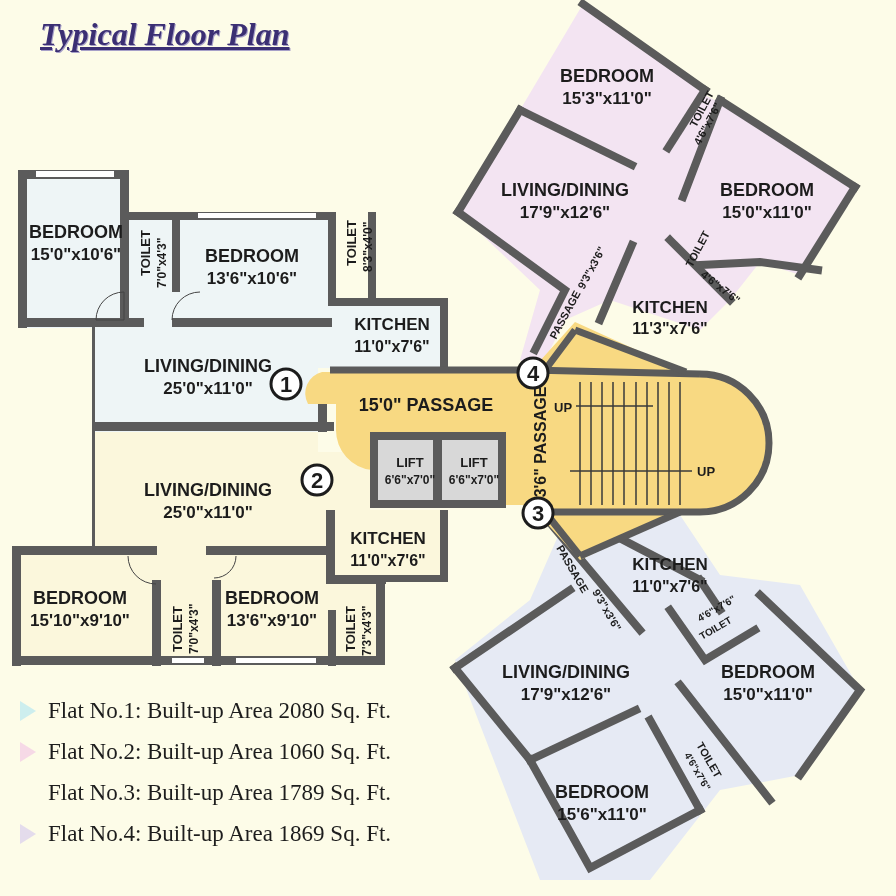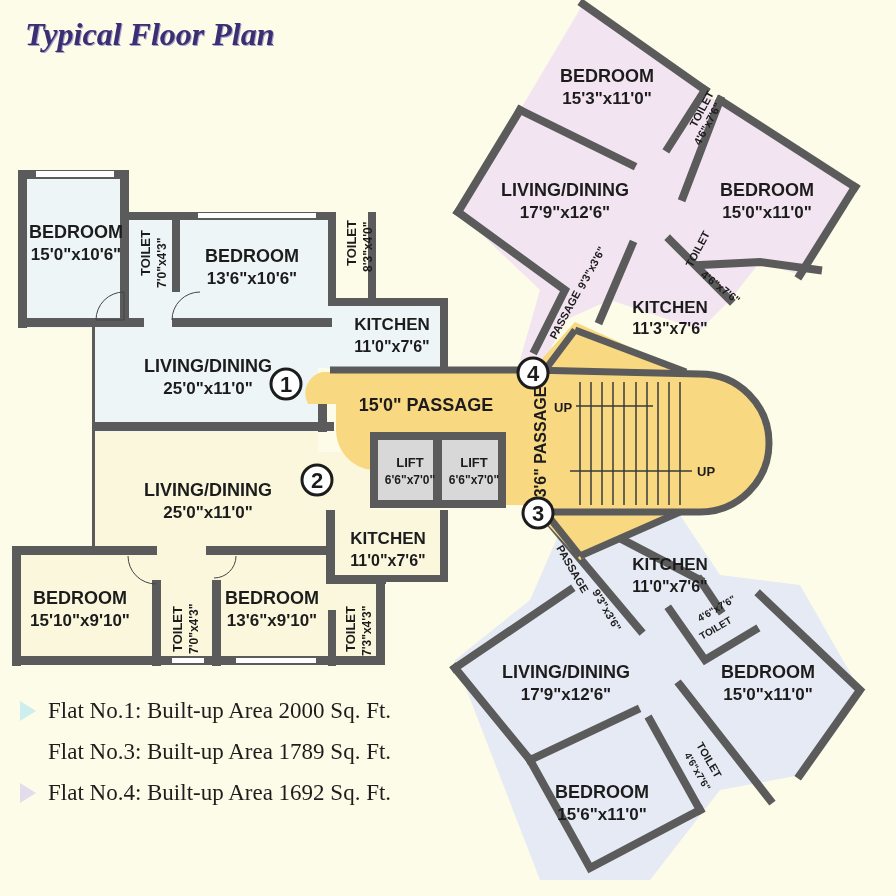--- a/index.html
+++ b/index.html
@@ -1,20 +1,20 @@
 <!DOCTYPE html>
 <html><head>
 <meta charset="utf-8">
 <style>
   html, body { margin:0; padding:0; }
   body { width:896px; height:896px; background:#fdfce8; position:relative; overflow:hidden;
          font-family:"Liberation Sans", sans-serif; }
-  .title { position:absolute; left:25px; top:16px; font-family:"Liberation Serif", serif;
+  .title { position:absolute; left:40px; top:16px; font-family:"Liberation Serif", serif;
            font-style:italic; font-weight:bold; font-size:32px; color:#3b2f73;
-           text-shadow:1px 1px 0 #a7a0c8; }
+           text-shadow:1px 1px 0 #a7a0c8;text-decoration:underline; }
   svg.plan { position:absolute; left:0; top:0; }
   .lbl { font-family:"Liberation Sans", sans-serif; font-weight:bold; fill:#1c1c1c; }
   .legend { position:absolute; left:20px; top:690px; }
   .legend-row { display:flex; align-items:center; height:41px; }
   .legend-marker { width:0; height:0; border-top:10px solid transparent; border-bottom:10px solid transparent;
                    border-left:16px solid #cdeeee; margin-right:12px; }
   .legend-text { font-family:"Liberation Serif", serif; font-size:23px; color:#1d1d1d; white-space:nowrap; }
 </style>
 </head>
 <body>
@@ -210,23 +210,27 @@
     <g>
       <circle cx="538" cy="513" r="15" fill="#fff" stroke="#1c1c1c" stroke-width="3"></circle>
       <text class="lbl" x="538" y="521" font-size="22" text-anchor="middle">3</text>
     </g>
   </g>
 </svg>
 
 <div class="legend">
   <div class="legend-row">
     <span class="legend-marker" style="border-left-color:#cdeeee"></span>
-    <span class="legend-text">Flat No.1: Built-up Area 2000 Sq. Ft.</span>
+    <span class="legend-text">Flat No.1: Built-up Area 2080 Sq. Ft.</span>
+  </div>
+  <div class="legend-row">
+    <span class="legend-marker" style="border-left-color:#f6d9e6"></span>
+    <span class="legend-text">Flat No.2: Built-up Area 1060 Sq. Ft.</span>
   </div>
   <div class="legend-row">
     <span class="legend-marker" style="border-left-color:#fdfce8"></span>
     <span class="legend-text">Flat No.3: Built-up Area 1789 Sq. Ft.</span>
   </div>
   <div class="legend-row">
     <span class="legend-marker" style="border-left-color:#e4dcec"></span>
-    <span class="legend-text">Flat No.4: Built-up Area 1692 Sq. Ft.</span>
+    <span class="legend-text">Flat No.4: Built-up Area 1869 Sq. Ft.</span>
   </div>
 </div>
 
 </body></html>

